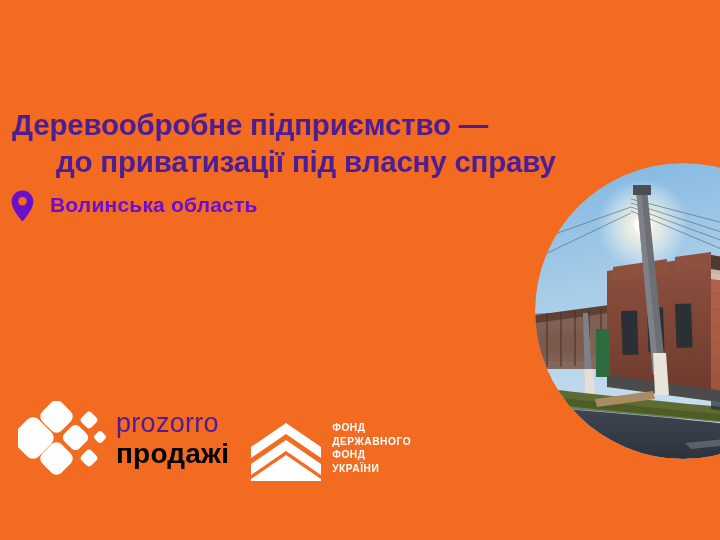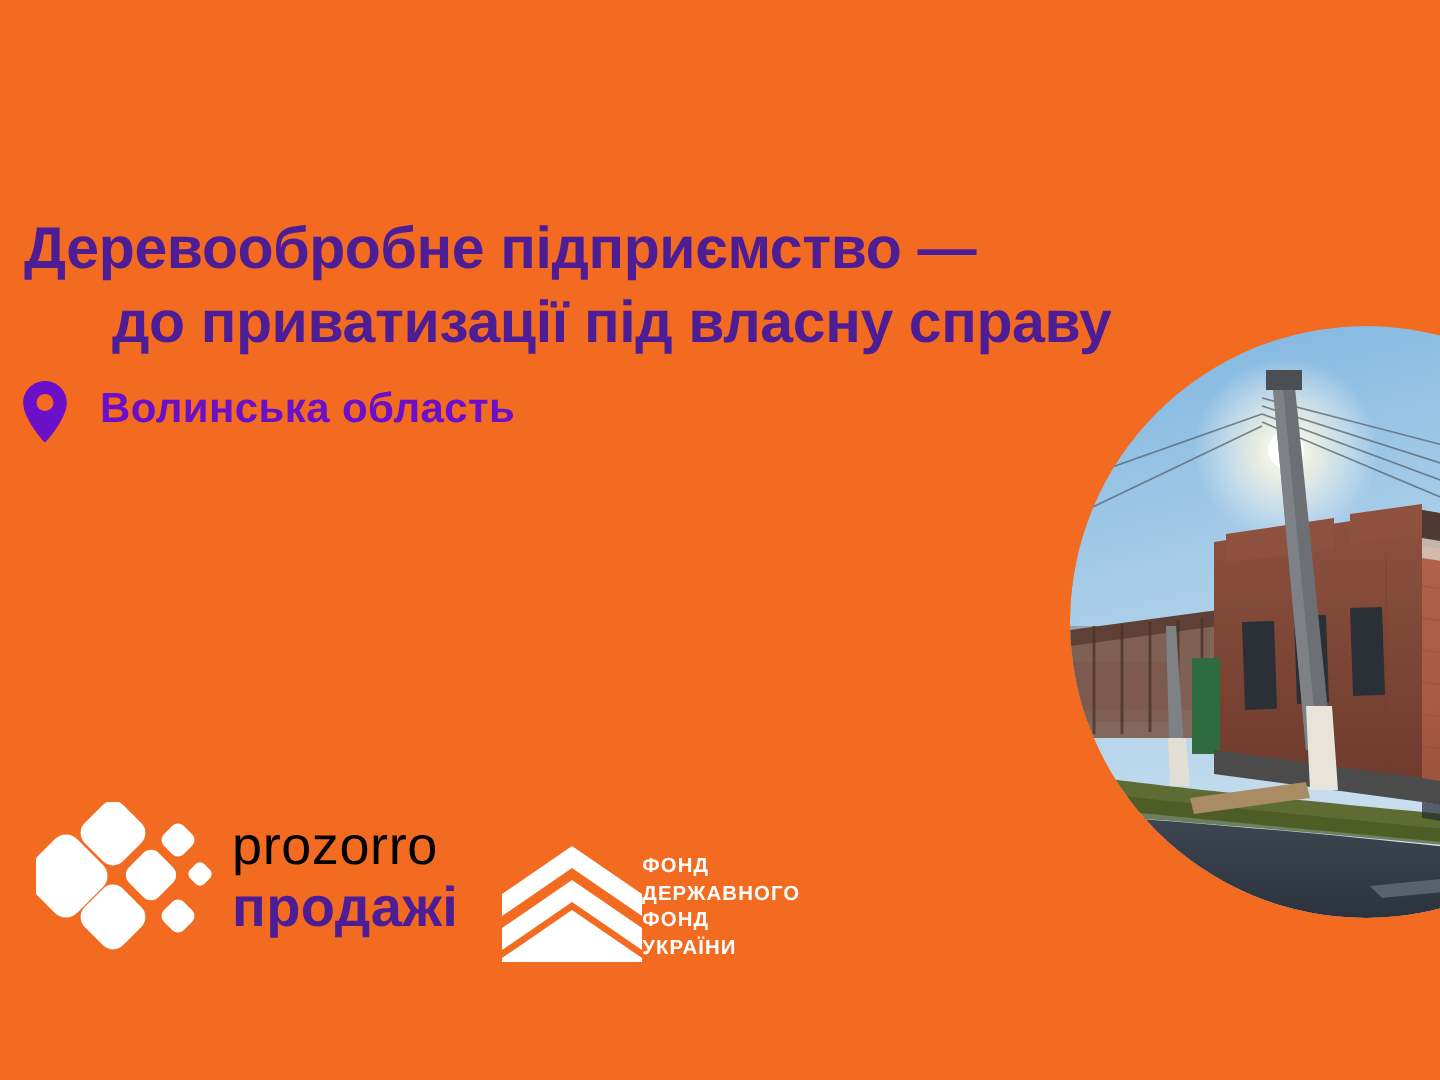--- a/index.html
+++ b/index.html
@@ -77,38 +77,39 @@
     gap: 10px;
   }
   .diamonds-svg { display: block; width: 88px; height: 76px; }
   .prozorro-words {
     display: flex;
     flex-direction: column;
     justify-content: center;
     line-height: 1;
   }
   .prozorro-top {
-    color: #000000;
+    color: #4c1d95;
     font-size: 27px;
     font-weight: 300;
     letter-spacing: 0.3px;
   }
   .prozorro-bottom {
-    color: #4c1d95;
+    color: #000000;
     font-size: 28px;
     font-weight: bold;
     letter-spacing: 0.2px;
     margin-top: 3px;
   }
 
   .divider-gap { width: 22px; }
 
   .fund-logo {
     display: flex;
-    align-items: flex-end;
+    align-items: flex-start;
+    gap: 11px;
     padding-top: 4px;
     margin-top: 21px;
   }
   .chevron-svg { display: block; width: 70px; height: 60px; }
   .fund-words {
     display: flex;
     flex-direction: column;
     color: #ffffff;
     font-size: 10.2px;
     font-weight: bold;

